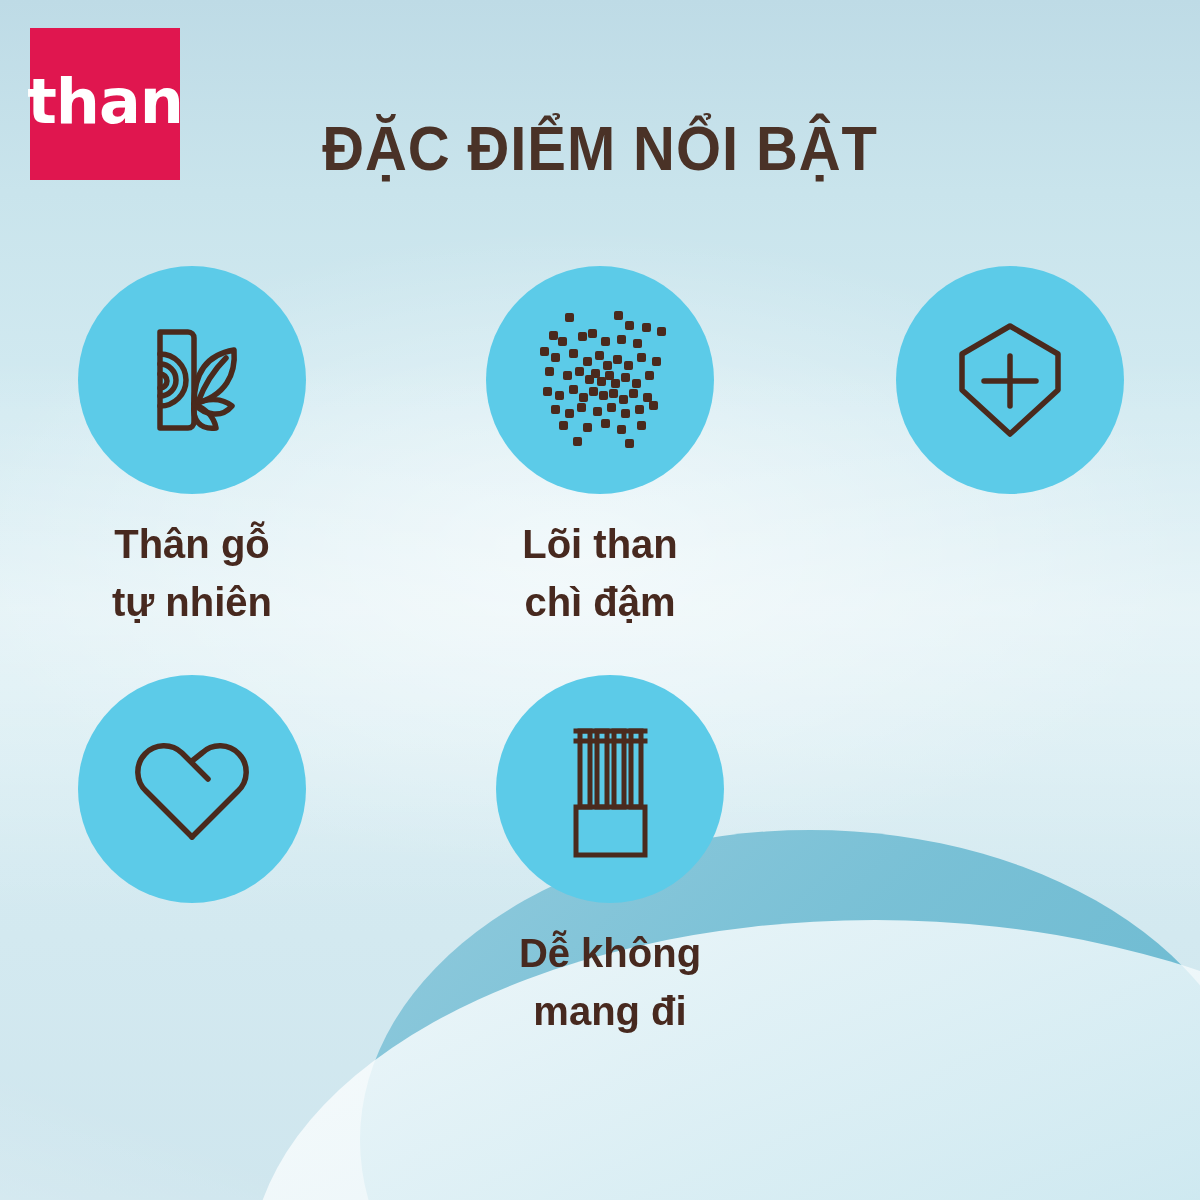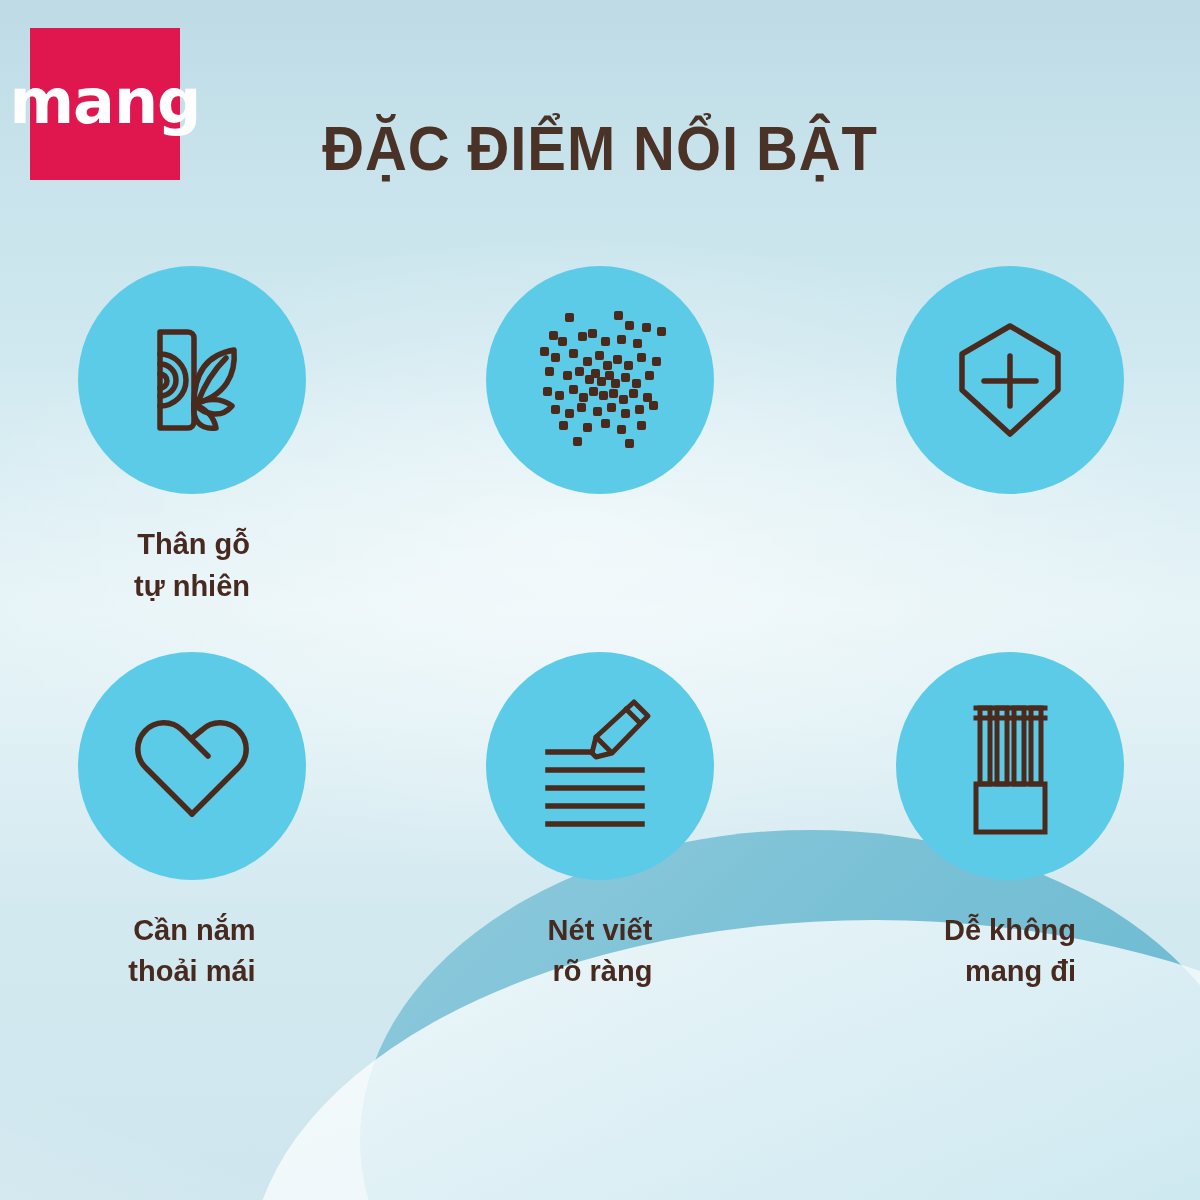--- a/index.html
+++ b/index.html
@@ -84,24 +84,24 @@
   }
   .cell.c1{transform:translateX(-8px);}
   .cell.c3{transform:translateX(10px);}
   .circle{
     width:228px;height:228px;border-radius:50%;
     background:#5ccbe8;
     display:flex;align-items:center;justify-content:center;
   }
   .circle svg{display:block;}
   .label{
-    margin-top:30px;
-    text-align:right;
+    margin-top:22px;
+    text-align:center;
     color:#47291f;
-    font-size:29px;
+    font-size:40px;
     font-weight:700;
     line-height:1.44;
     white-space:pre-line;
     font-family:"Liberation Sans","DejaVu Sans",sans-serif;
   }
   .dots-wrap{width:150px;height:150px;position:relative;}
   .dot{
     position:absolute;width:9px;height:9px;border-radius:2px;
     background:#4a2a1d;
   }
@@ -110,21 +110,21 @@
 <body>
 
 <div class="stage">
 
   <div class="sheen"></div>
   <div class="swoosh"></div>
   <div class="swoosh2"></div>
   <div class="swoosh3"></div>
 
   <div class="logo">
-    <span class="logo-word">mang</span>
+    <span class="logo-word">than</span>
   </div>
 
   <div class="title">ĐẶC ĐIỂM NỔI BẬT</div>
 
   <div class="grid">
 
     <div class="cell c1">
       <div class="circle">
         <svg width="140" height="140" viewBox="0 0 140 140">
           <g fill="none" stroke="#4a2a1d" stroke-width="5.5" stroke-linecap="round" stroke-linejoin="round">
@@ -199,20 +199,22 @@
           <span class="dot" style="left:124px;top:96px;"></span>
           <span class="dot" style="left:34px;top:116px;"></span>
           <span class="dot" style="left:58px;top:118px;"></span>
           <span class="dot" style="left:76px;top:114px;"></span>
           <span class="dot" style="left:92px;top:120px;"></span>
           <span class="dot" style="left:112px;top:116px;"></span>
           <span class="dot" style="left:48px;top:132px;"></span>
           <span class="dot" style="left:100px;top:134px;"></span>
         </div>
       </div>
+      <div class="label">Lõi than
+chì đậm</div>
     </div>
 
     <div class="cell c3">
       <div class="circle">
         <svg width="140" height="140" viewBox="0 0 140 140">
           <g fill="none" stroke="#4a2a1d" stroke-width="5.5" stroke-linecap="round" stroke-linejoin="round">
             <path d="M70 16 L118 44 V80 L70 124 L22 80 V44 Z"></path>
             <path d="M70 46 V96"></path>
             <path d="M44 71 H96"></path>
           </g>
@@ -222,44 +224,22 @@
 
     <div class="cell c1">
       <div class="circle">
         <svg width="140" height="140" viewBox="0 0 140 140">
           <g fill="none" stroke="#4a2a1d" stroke-width="5.5" stroke-linecap="round" stroke-linejoin="round">
             <path d="M70 118 L24 72 A26 26 0 0 1 60 34 L86 60"></path>
             <path d="M70 118 L116 72 A26 26 0 0 0 80 34 L70 42"></path>
           </g>
         </svg>
       </div>
-      <div class="label">Cần nắm
-thoải mái</div>
-    </div>
-
-    <div class="cell">
-      <div class="circle">
-        <svg width="140" height="140" viewBox="0 0 140 140">
-          <g fill="none" stroke="#4a2a1d" stroke-width="5.5" stroke-linecap="square" stroke-linejoin="round">
-            <path d="M18 56 H62"></path>
-            <path d="M18 74 H112"></path>
-            <path d="M18 92 H112"></path>
-            <path d="M18 110 H112"></path>
-            <path d="M18 128 H112"></path>
-          </g>
-          <g fill="none" stroke="#4a2a1d" stroke-width="5" stroke-linecap="round" stroke-linejoin="round">
-            <path d="M62 57 L66 41 L104 6 L118 20 L82 57 L66 61 Z"></path>
-            <path d="M66 41 L80 55"></path>
-            <path d="M96 13 L110 27"></path>
-          </g>
-        </svg>
-      </div>
-      <div class="label">Nét viết
-rõ ràng</div>
-    </div>
+    </div>
+
 
     <div class="cell c3">
       <div class="circle">
         <svg width="140" height="140" viewBox="0 0 140 140">
           <g fill="none" stroke="#4a2a1d" stroke-width="5" stroke-linecap="square" stroke-linejoin="miter">
             <rect x="40" y="12" width="10" height="76"></rect>
             <rect x="57" y="12" width="10" height="76"></rect>
             <rect x="74" y="12" width="10" height="76"></rect>
             <rect x="91" y="12" width="10" height="76"></rect>
             <path d="M36 12 H105"></path>

